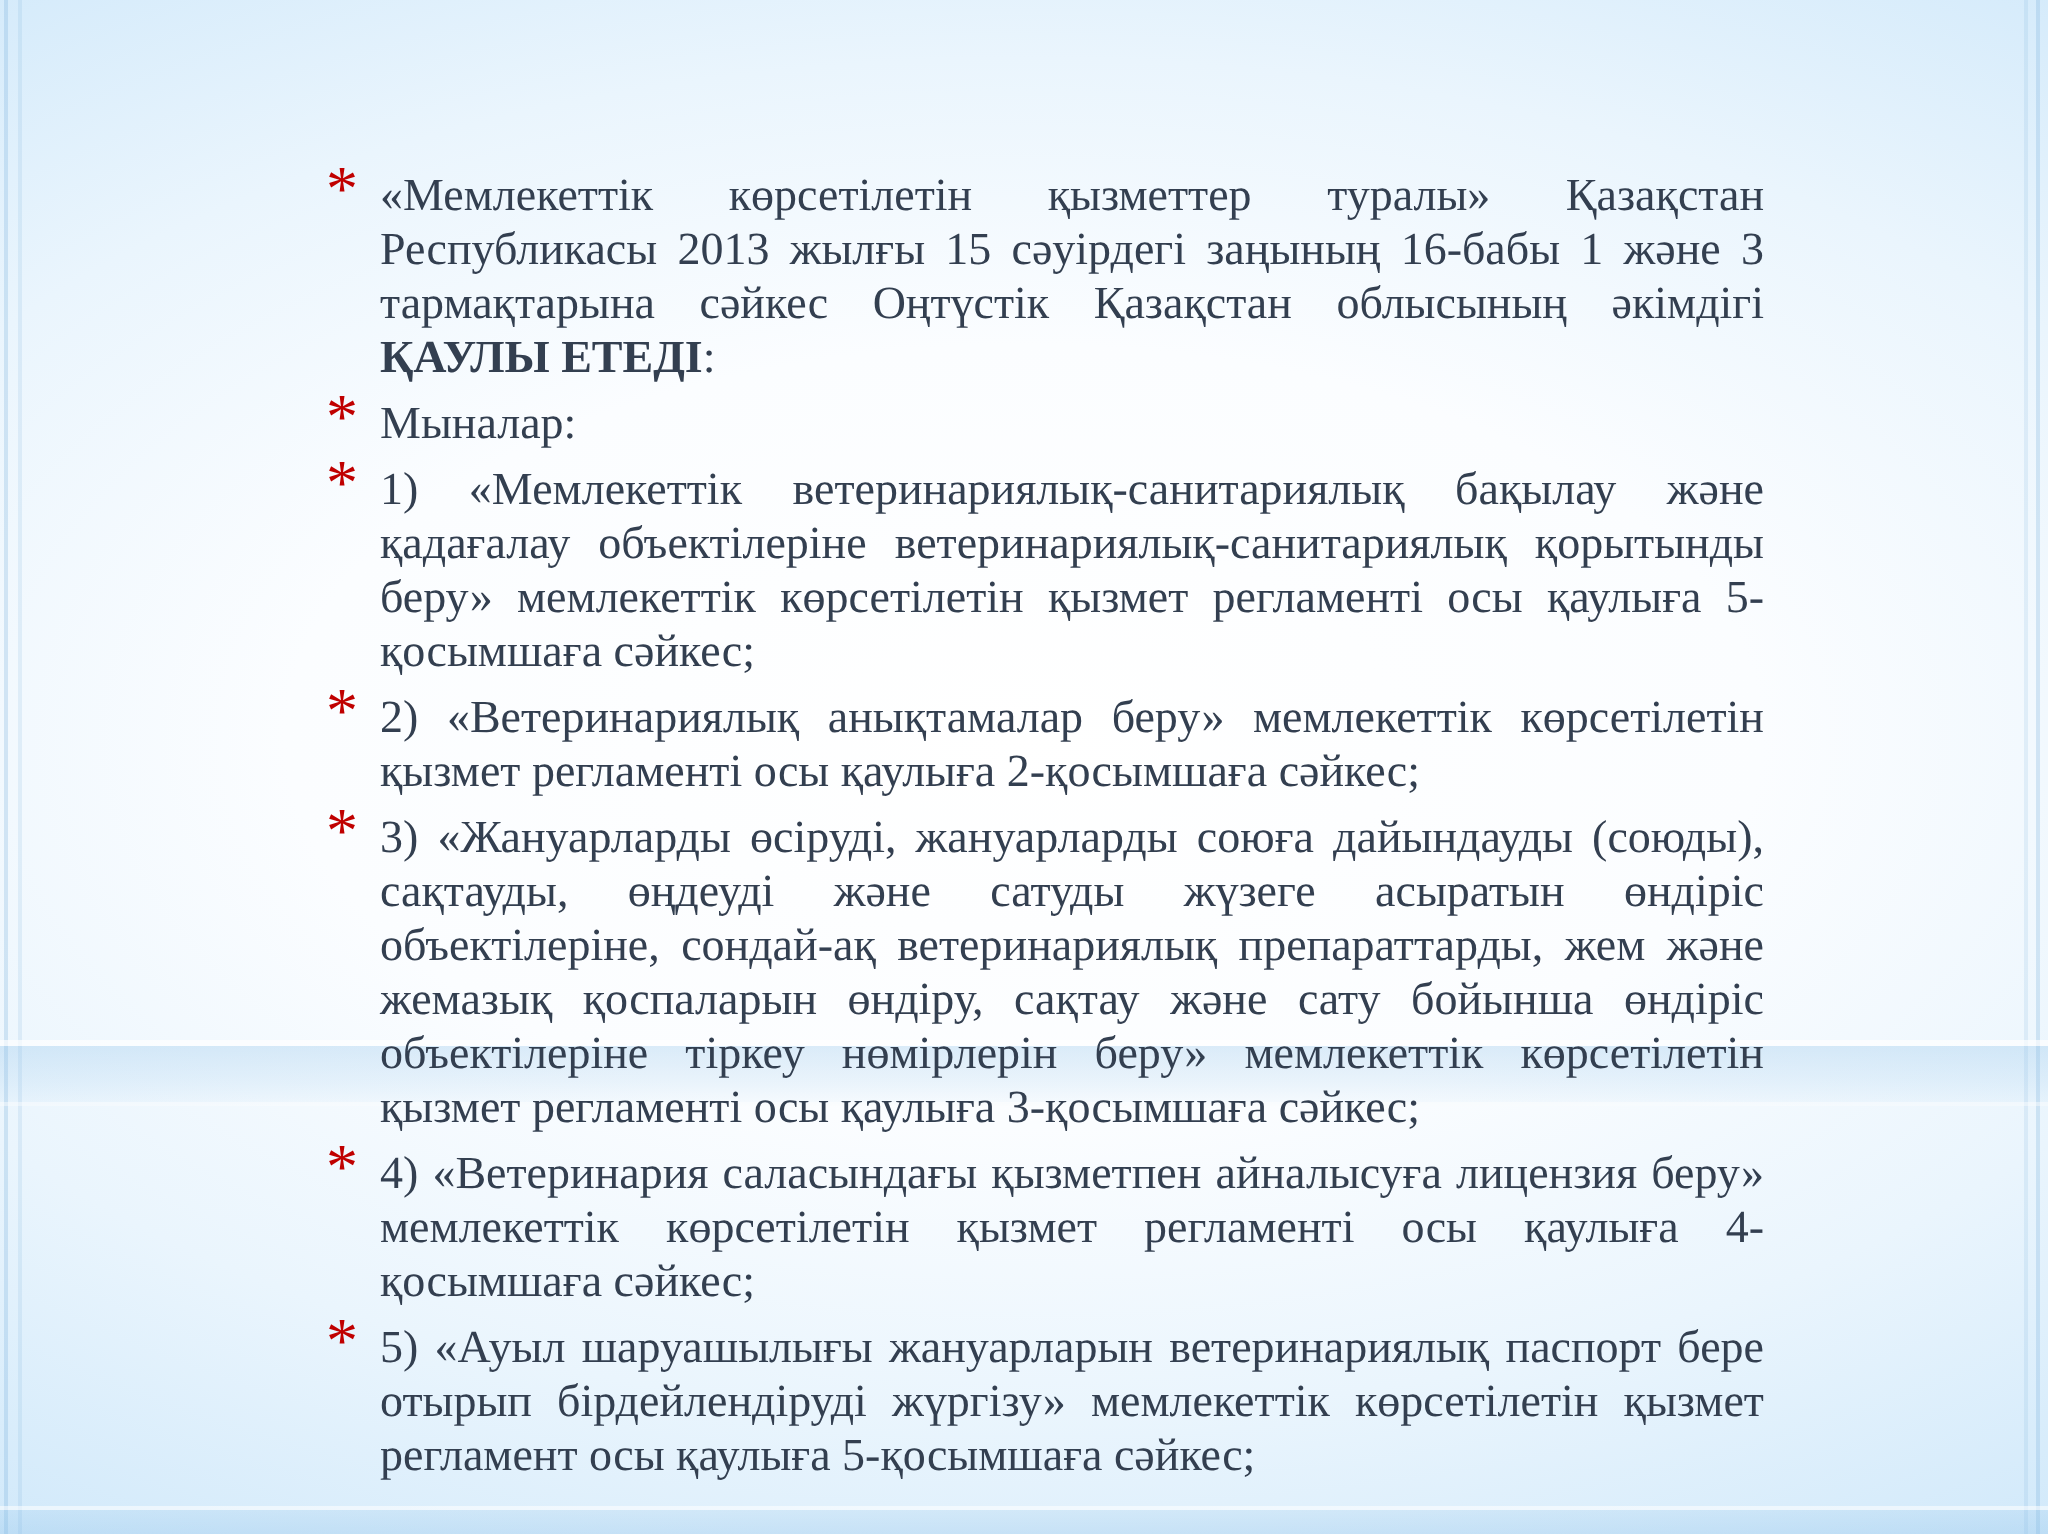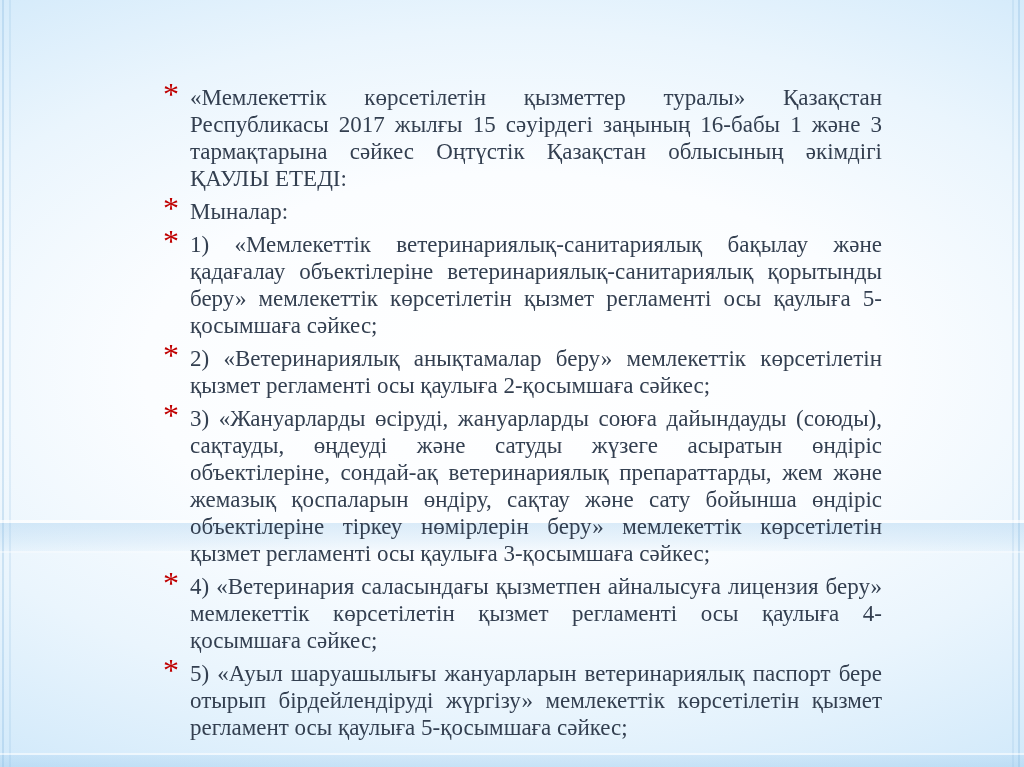--- a/index.html
+++ b/index.html
@@ -94,21 +94,21 @@
   .ast {
     position: absolute;
     left: -27px;
     top: -3px;
     color: #C00000;
     font-size: 32px;
     line-height: 27px;
     font-weight: 400;
     text-align: left;
   }
-  .para b { font-weight: normal; }
+  .para b { font-weight: bold; }
 </style>
 </head>
 <body>
 
 <div class="slide">
 
   <div class="edge-strip l1"></div>
   <div class="edge-strip l2"></div>
   <div class="edge-strip r1"></div>
   <div class="edge-strip r2"></div>
@@ -116,21 +116,21 @@
   <div class="horizon-highlight"></div>
   <div class="horizon-band"></div>
   <div class="horizon-line2"></div>
   <div class="bottom-line"></div>
   <div class="bottom-band"></div>
 
   <div class="text-block">
 
     <div class="para">
       <span class="ast">*</span>
-      <span><span>«Мемлекеттік көрсетілетін қызметтер туралы» Қазақстан Республикасы 2017 жылғы 15 сәуірдегі заңының 16-бабы 1 және 3 тармақтарына сәйкес Оңтүстік Қазақстан облысының әкімдігі </span><b>ҚАУЛЫ ЕТЕДІ</b><span>:</span></span>
+      <span><span>«Мемлекеттік көрсетілетін қызметтер туралы» Қазақстан Республикасы 2013 жылғы 15 сәуірдегі заңының 16-бабы 1 және 3 тармақтарына сәйкес Оңтүстік Қазақстан облысының әкімдігі </span><b>ҚАУЛЫ ЕТЕДІ</b><span>:</span></span>
     </div>
 
     <div class="para">
       <span class="ast">*</span>
       <span>Мыналар:</span>
     </div>
 
     <div class="para">
       <span class="ast">*</span>
       <span>1) «Мемлекеттік ветеринариялық-санитариялық бақылау және қадағалау объектілеріне ветеринариялық-санитариялық қорытынды беру» мемлекеттік көрсетілетін қызмет регламенті осы қаулыға 5-қосымшаға сәйкес;</span>

